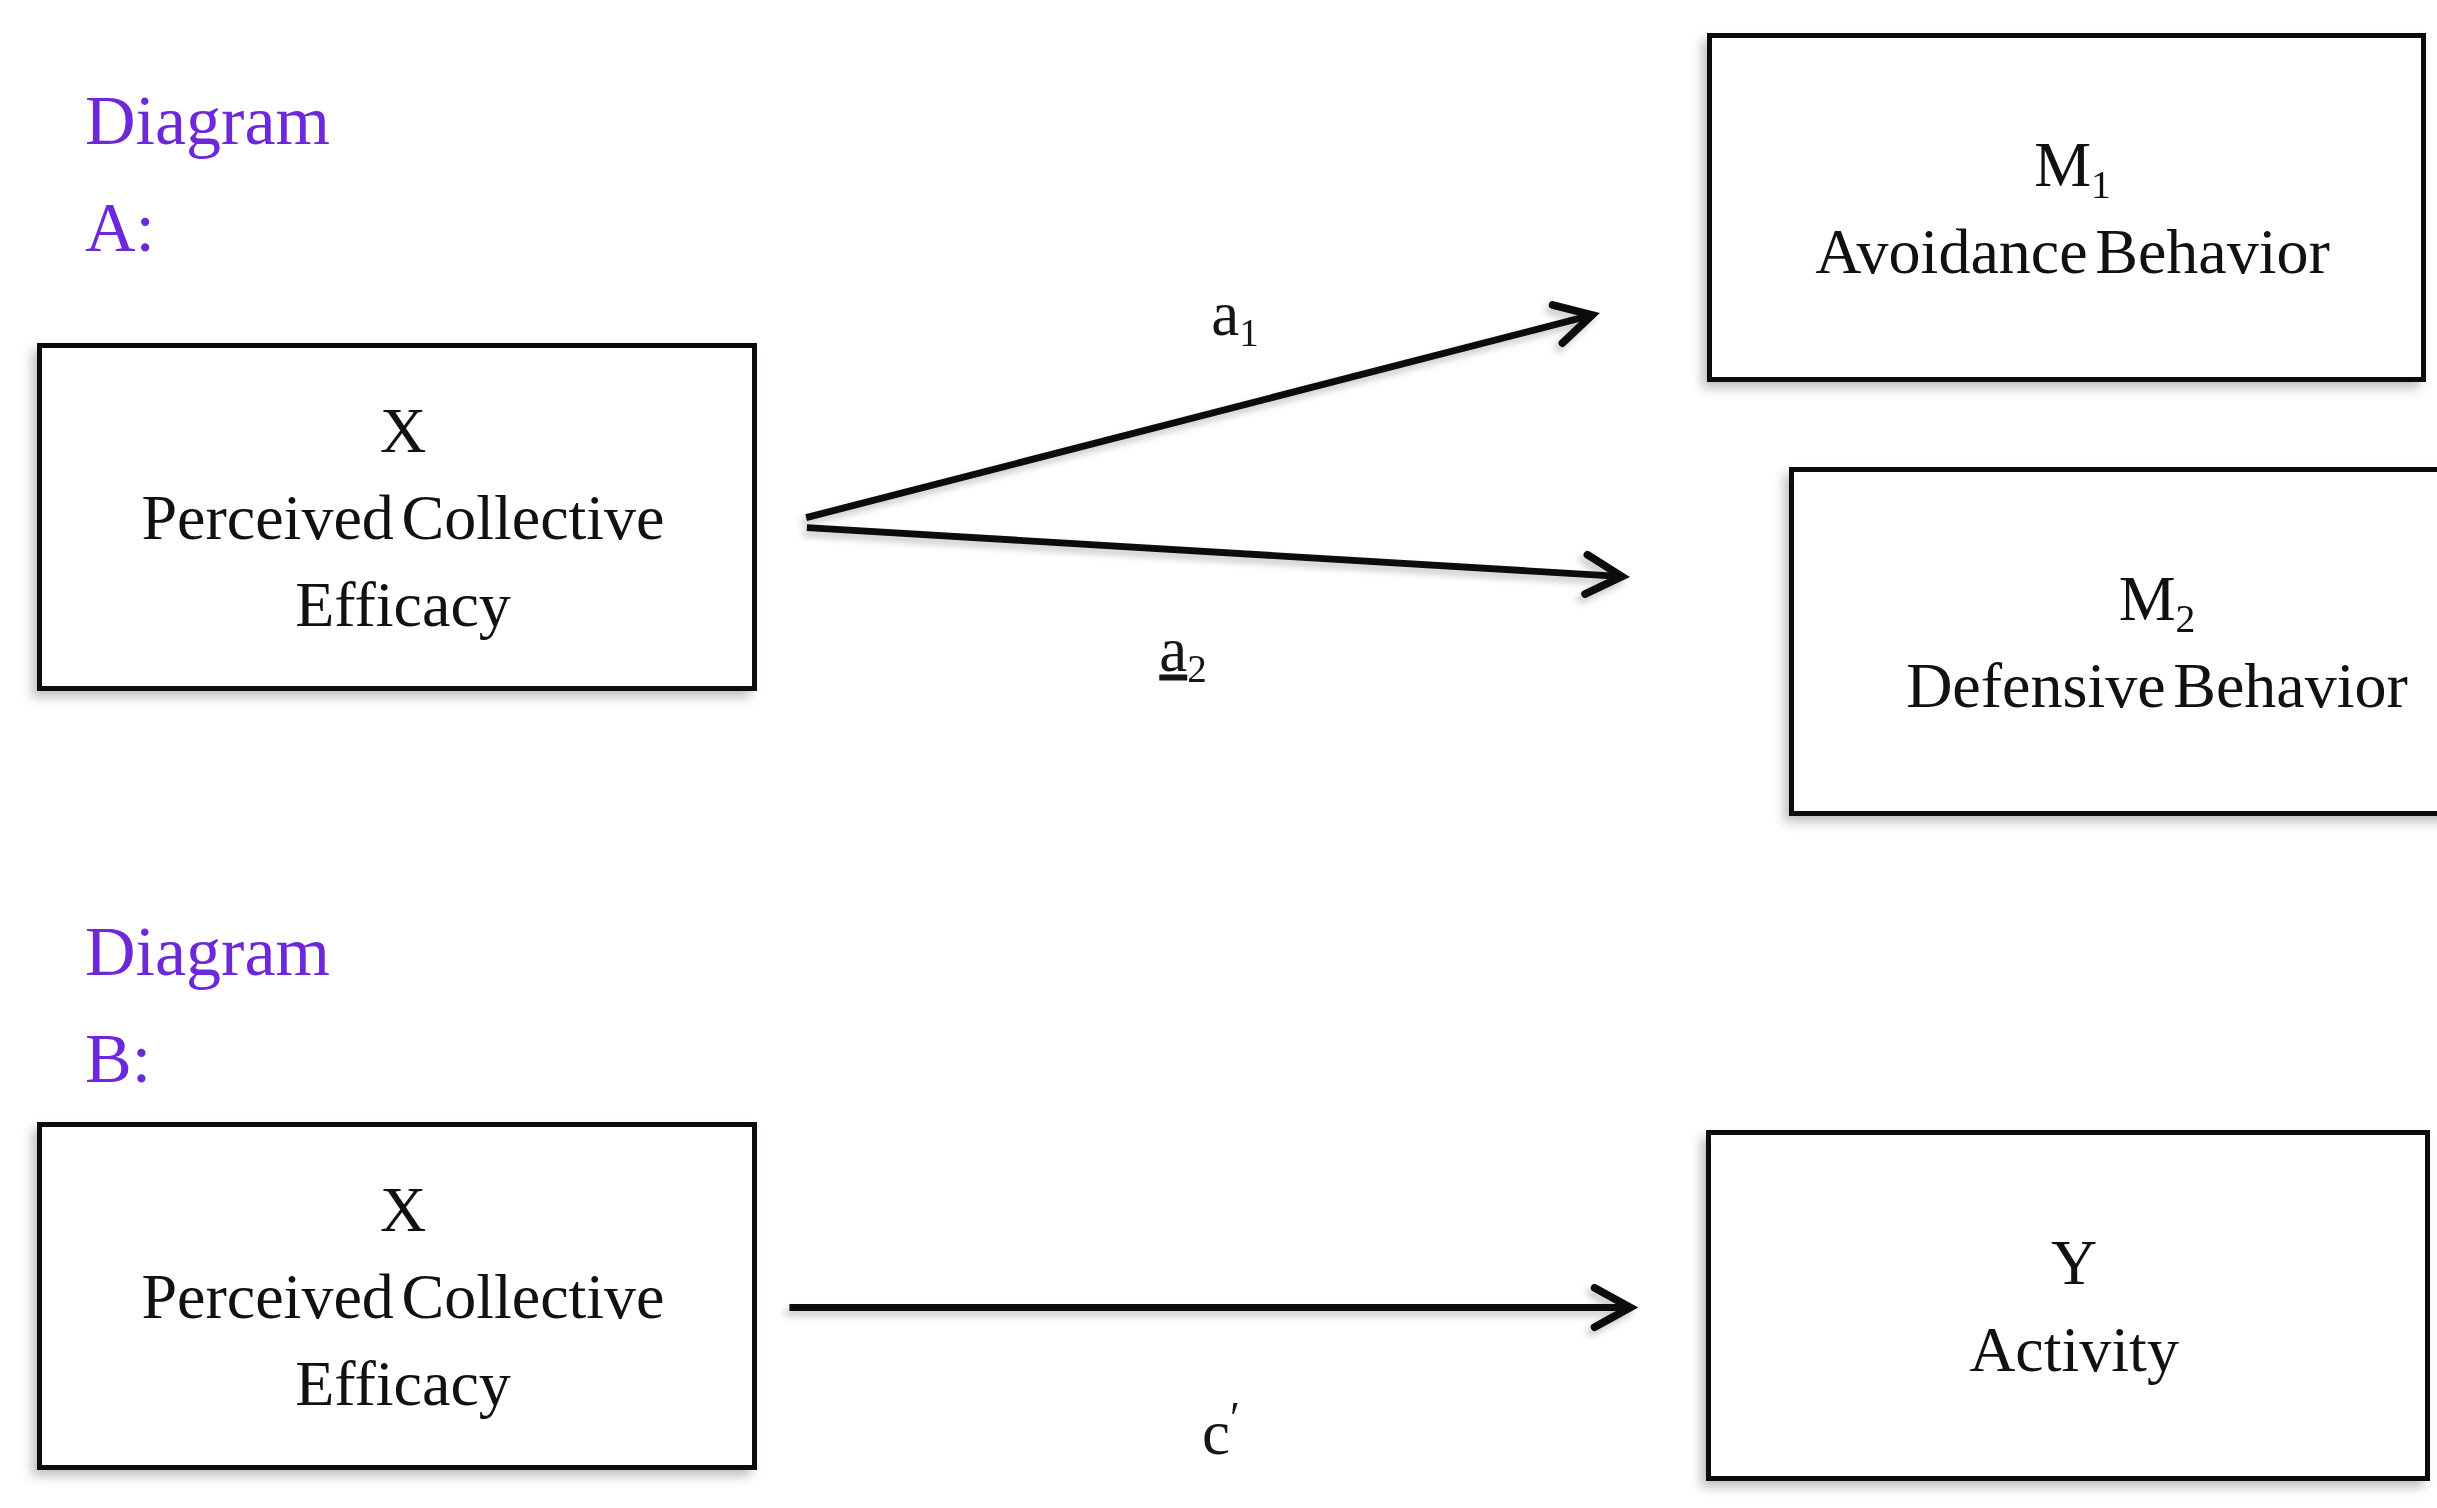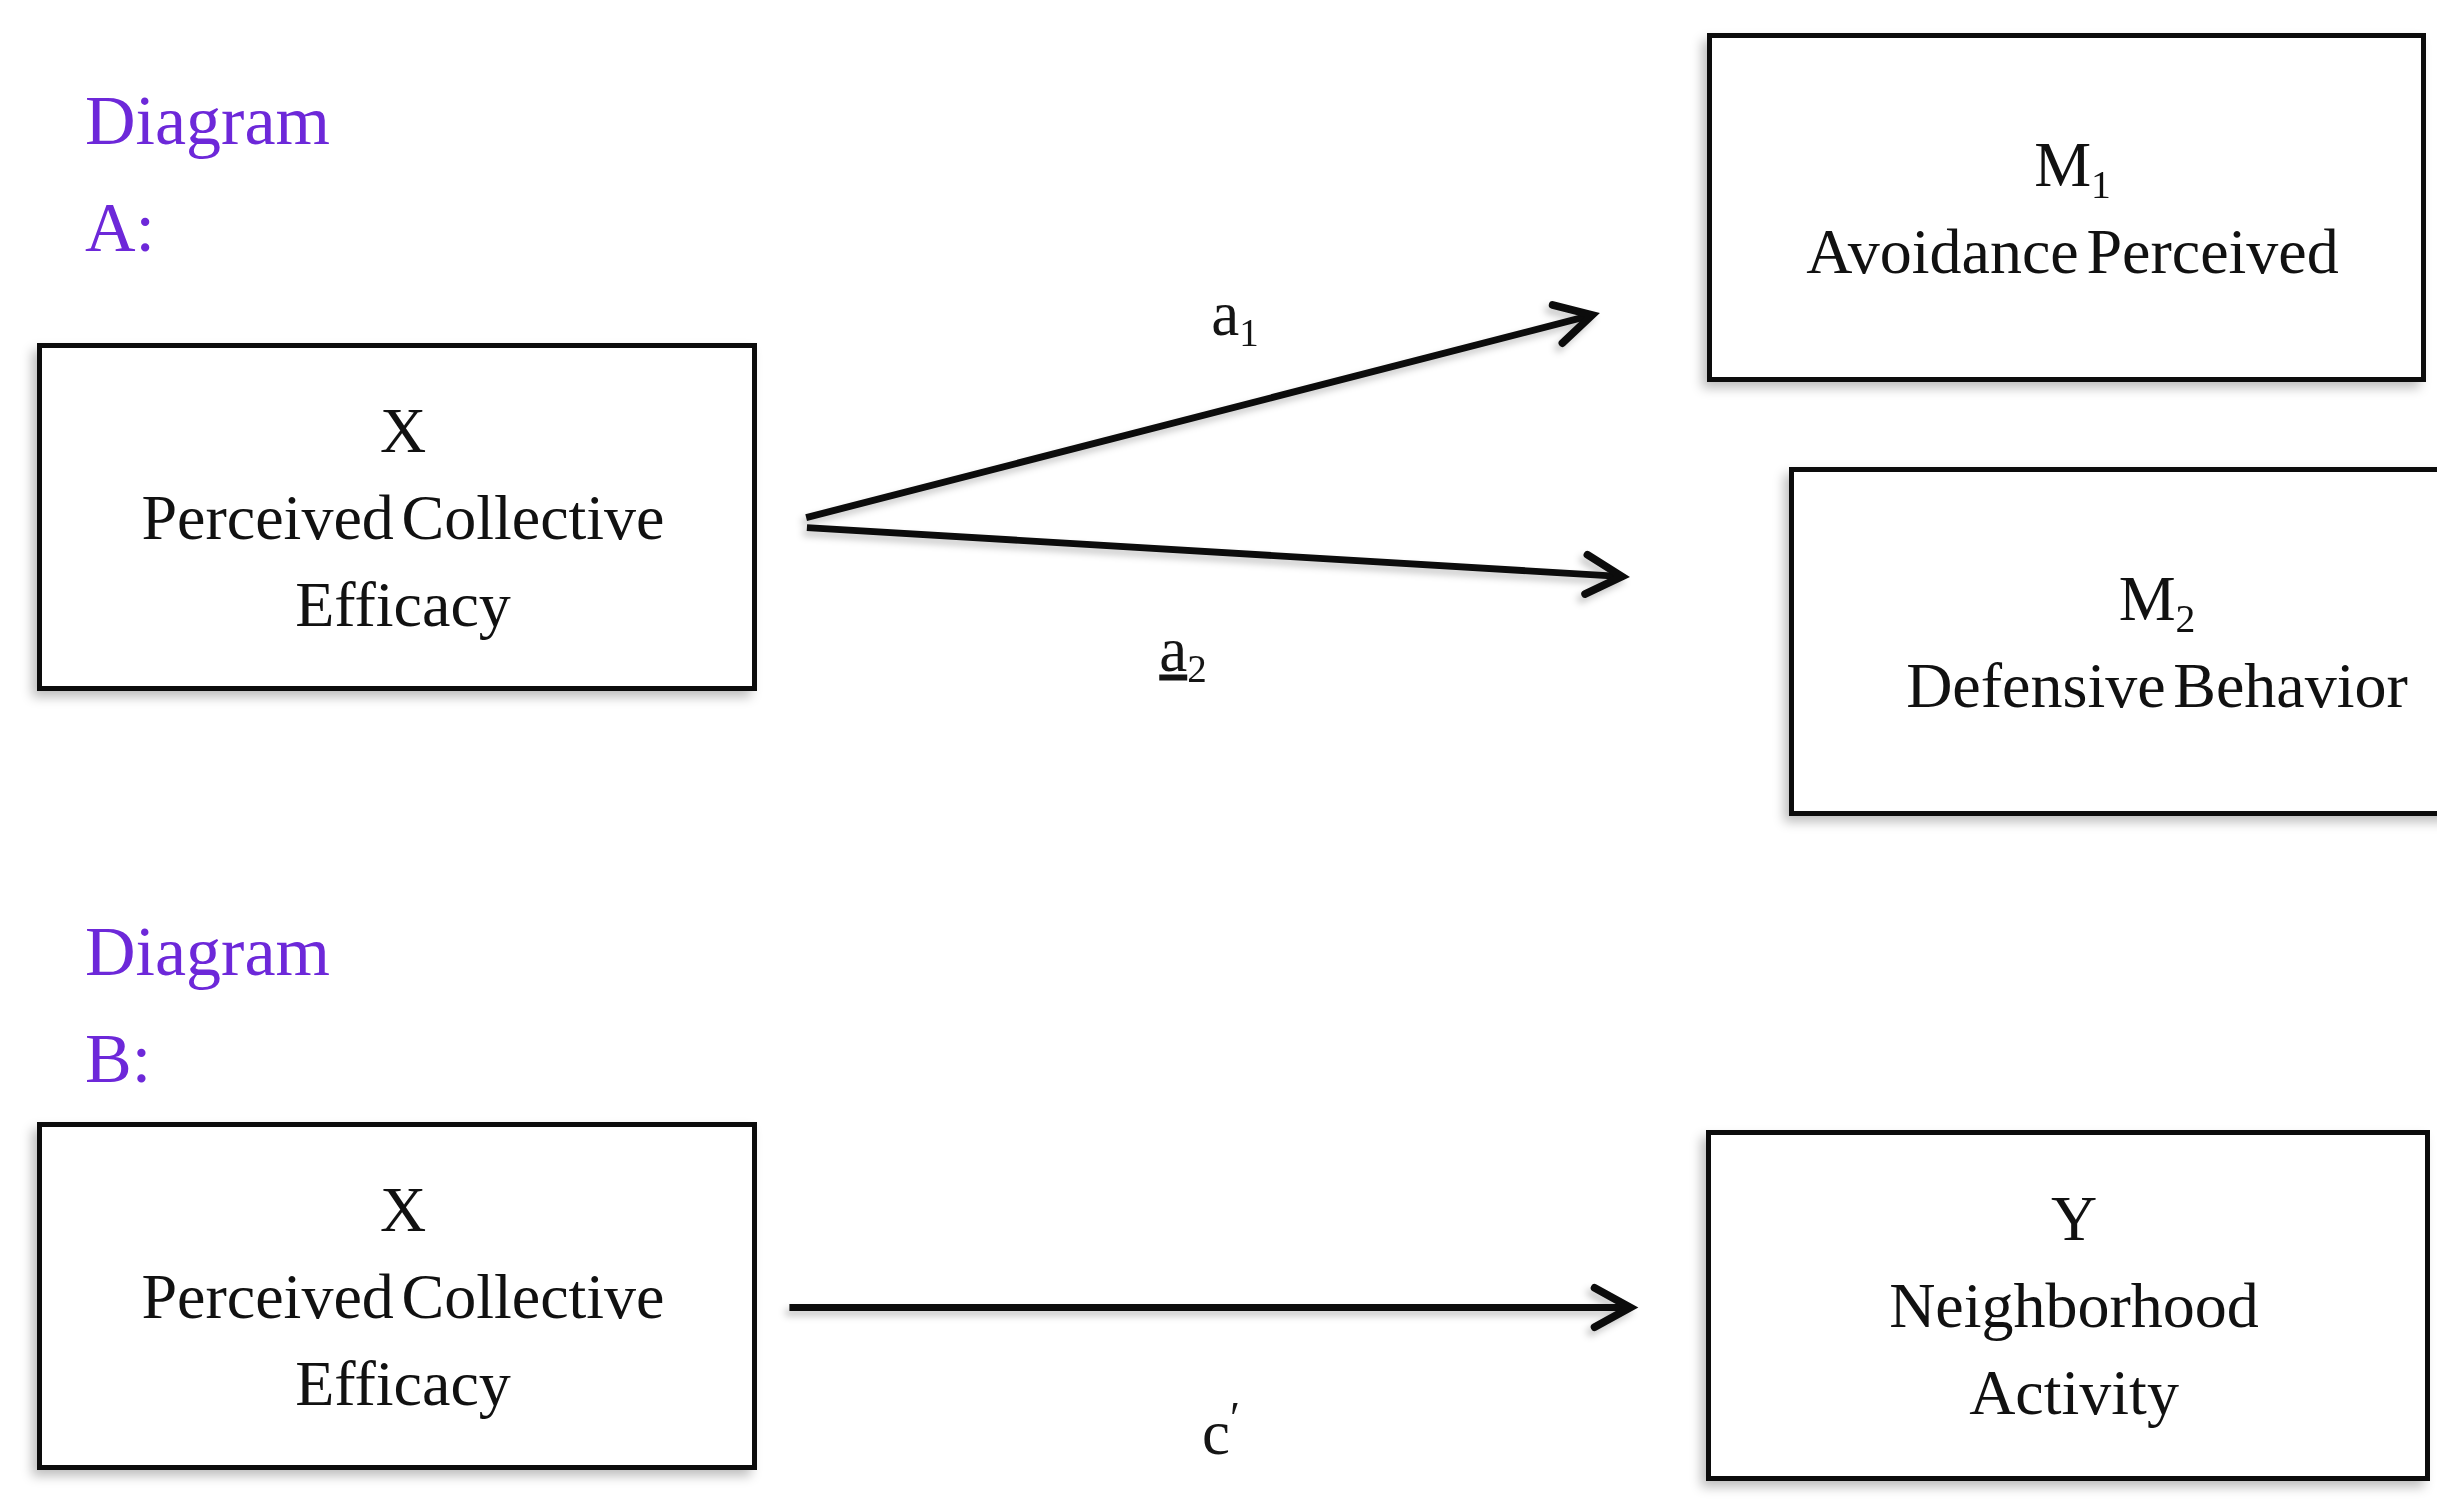--- a/index.html
+++ b/index.html
@@ -90,21 +90,21 @@
   <div class="section-label" style="left:85px;top:67px;"><span>Diagram</span><br><span>A:</span></div>
 
   <div class="node" style="left:37px;top:343px;width:698px;height:338px;">
     <div class="box-line"><span>X</span><sub class="varsub"></sub></div>
     <div class="box-line">Perceived Collective</div>
     <div class="box-line">Efficacy</div>
   </div>
 
   <div class="node" style="left:1707px;top:33px;width:697px;height:339px;">
     <div class="box-line"><span>M</span><sub class="varsub">1</sub></div>
-    <div class="box-line">Avoidance Perceived</div>
+    <div class="box-line">Avoidance Behavior</div>
   </div>
 
   <div class="node" style="left:1789px;top:467px;width:702px;height:339px;">
     <div class="box-line"><span>M</span><sub class="varsub">2</sub></div>
     <div class="box-line">Defensive Behavior</div>
   </div>
 
   <div class="edge-label" style="left:1235px;top:314px;"><span>a</span><sub class="varsub">1</sub></div>
 
   <div class="edge-label" style="left:1183px;top:650px;text-decoration:underline;"><span>a</span><sub class="varsub">2</sub></div>
@@ -112,20 +112,19 @@
   <div class="section-label" style="left:85px;top:898px;"><span>Diagram</span><br><span>B:</span></div>
 
   <div class="node" style="left:37px;top:1122px;width:698px;height:338px;">
     <div class="box-line"><span>X</span><sub class="varsub"></sub></div>
     <div class="box-line">Perceived Collective</div>
     <div class="box-line">Efficacy</div>
   </div>
 
   <div class="node" style="left:1706px;top:1130px;width:702px;height:341px;">
     <div class="box-line"><span>Y</span><sub class="varsub"></sub></div>
-    <div class="box-line">Neighborhood</div>
     <div class="box-line">Activity</div>
   </div>
 
   <div class="edge-label" style="left:1221px;top:1431px;"><span>c</span><span class="prime">′</span></div>
 
 </div>
 
 
 </body></html>

